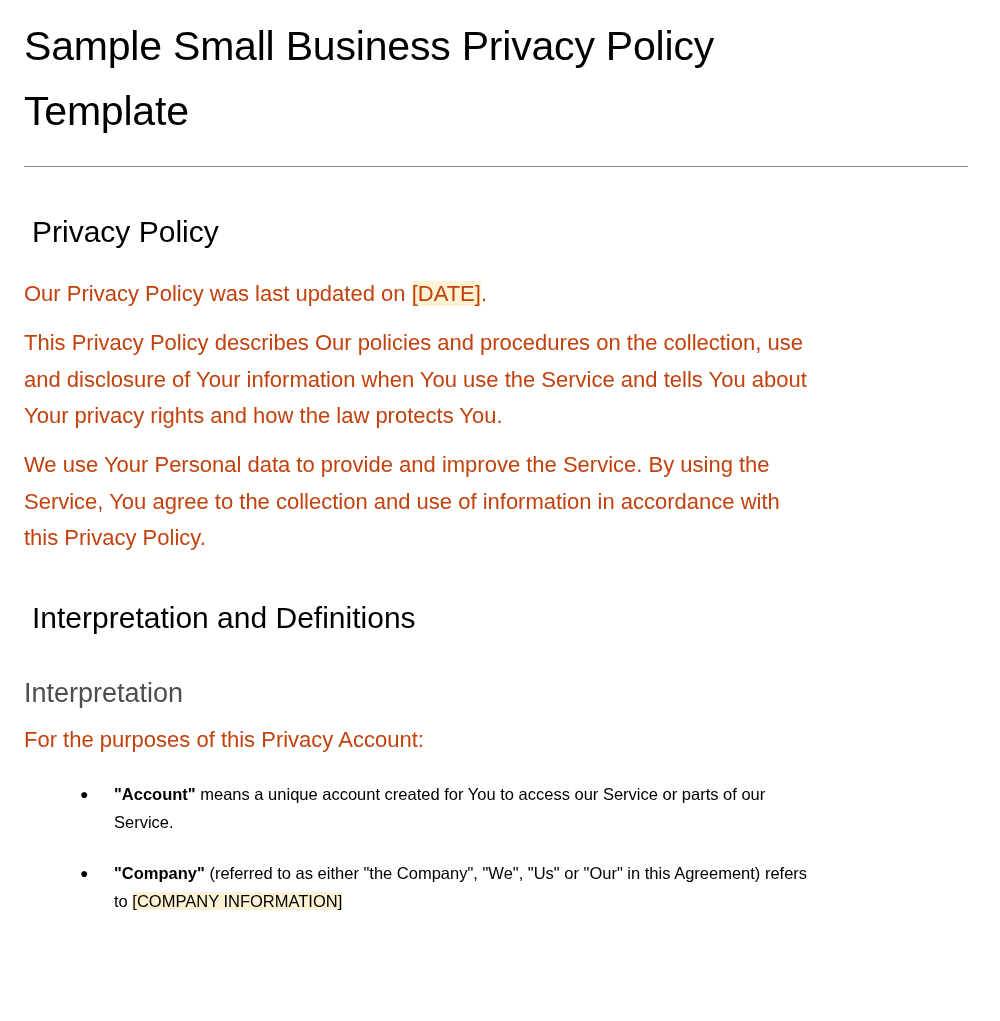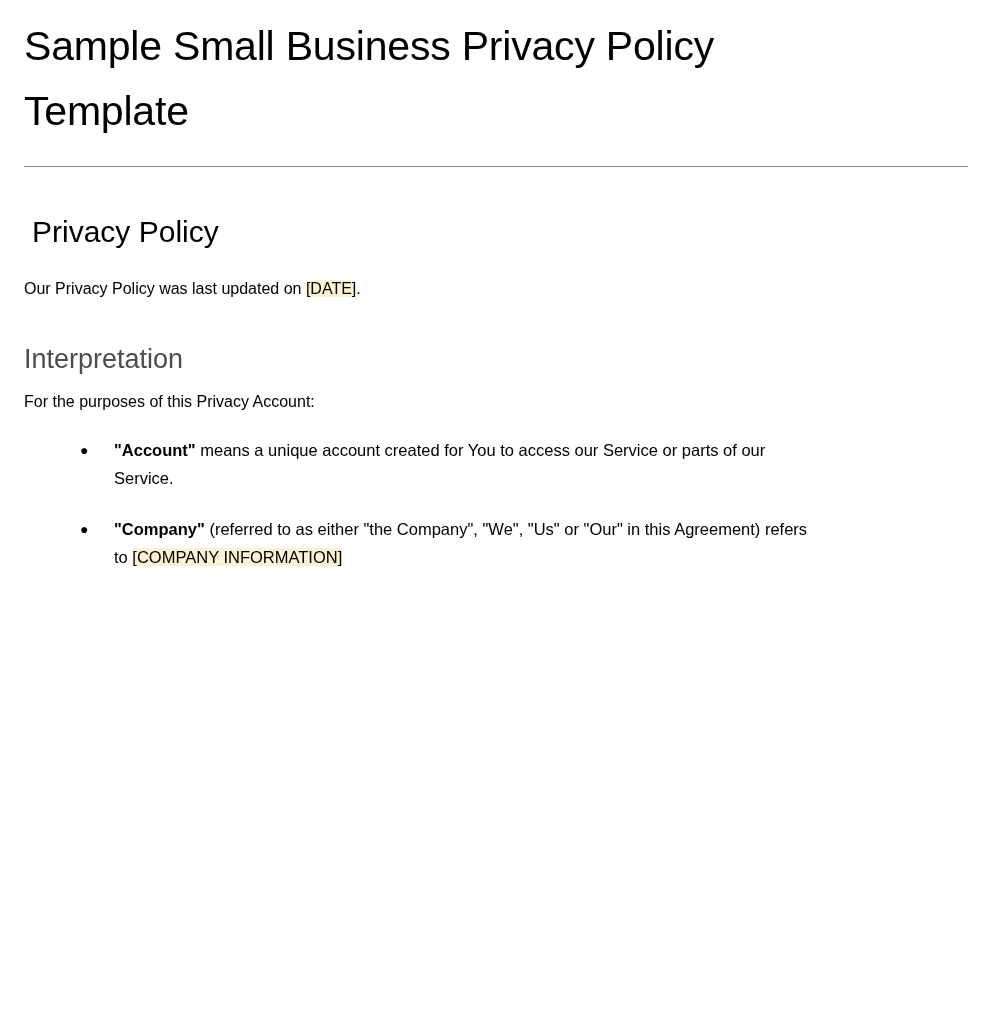--- a/index.html
+++ b/index.html
@@ -43,24 +43,24 @@
     margin-top: 42px;
   }
   h3.subsection {
     font-size: 27px;
     font-weight: normal;
     line-height: 1.25;
     margin: 40px 0 0 0;
     color: #4d4d4d;
   }
   p.body {
-    font-size: 16px;
+    font-size: 22px;
     line-height: 1.67;
     margin: 12px 0 0 0;
-    color: #000000;
+    color: #c2410c;
   }
   p.body.first {
     margin-top: 26px;
   }
   .hl {
     background: #fdf2d3;
   }
   ul.defs {
     list-style: none;
     margin: 22px 0 0 0;
@@ -94,22 +94,25 @@
 <div class="page">
 
   <h1 class="doc-title">Sample Small Business Privacy Policy Template</h1>
 
   <hr class="title-rule">
 
   <h2 class="section">Privacy Policy</h2>
 
   <p class="body first"><span>Our Privacy Policy was last updated on </span><span class="hl">[DATE]</span><span>.</span></p>
 
+  <p class="body">This Privacy Policy describes Our policies and procedures on the collection, use and disclosure of Your information when You use the Service and tells You about Your privacy rights and how the law protects You.</p>
 
+  <p class="body">We use Your Personal data to provide and improve the Service. By using the Service, You agree to the collection and use of information in accordance with this Privacy Policy.</p>
 
+  <h2 class="section tight">Interpretation and Definitions</h2>
 
   <h3 class="subsection">Interpretation</h3>
 
 
 
   <p class="body">For the purposes of this Privacy Account:</p>
 
   <ul class="defs">
     <li>
       <span class="bullet">●</span>

